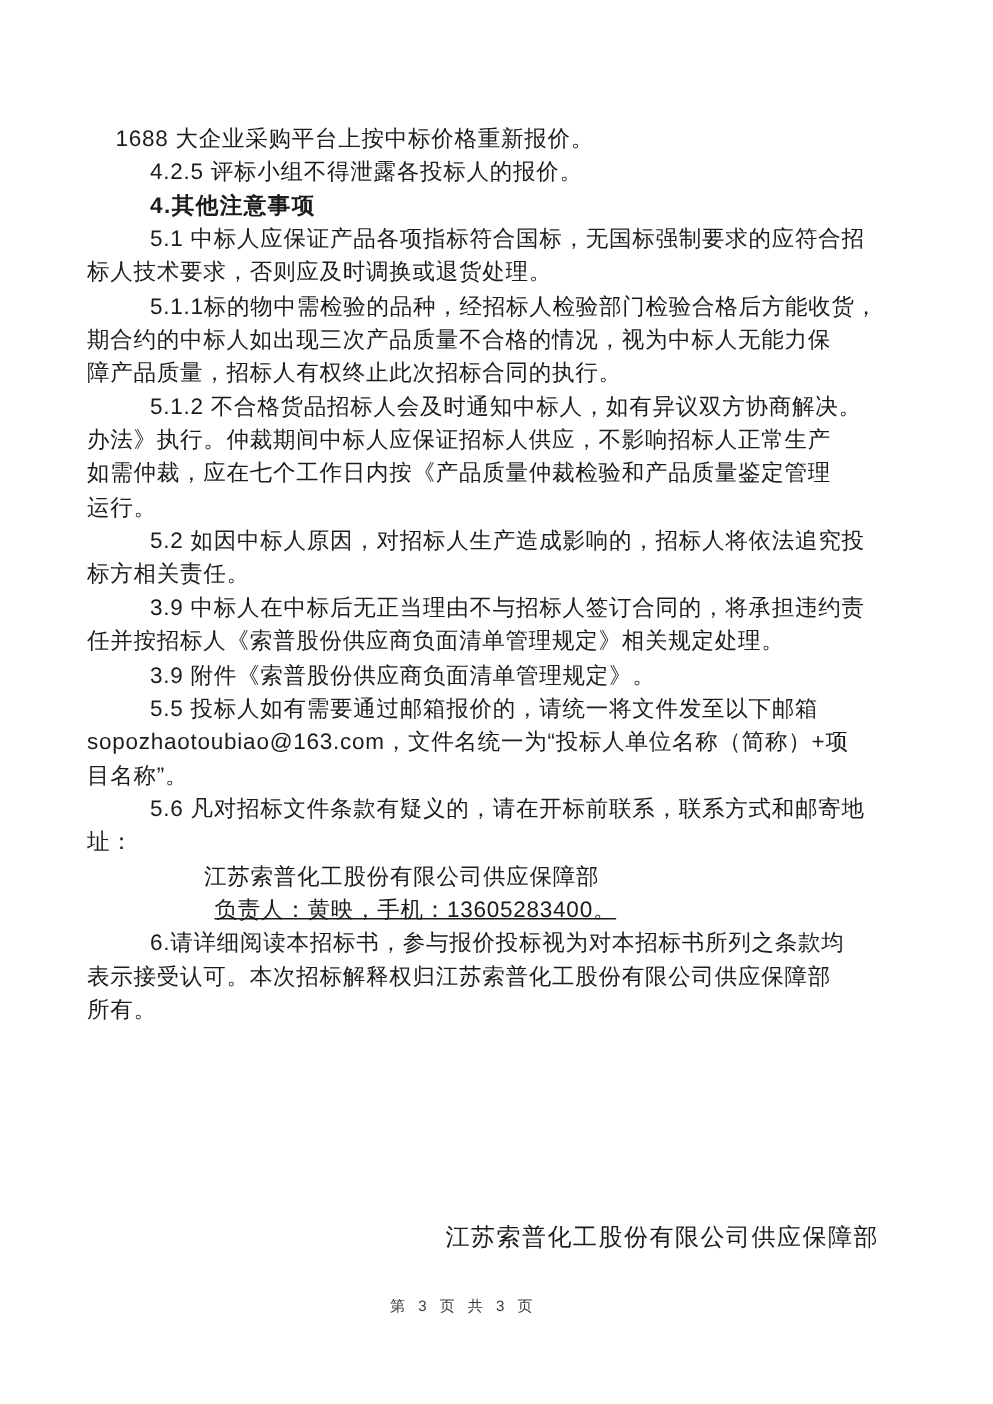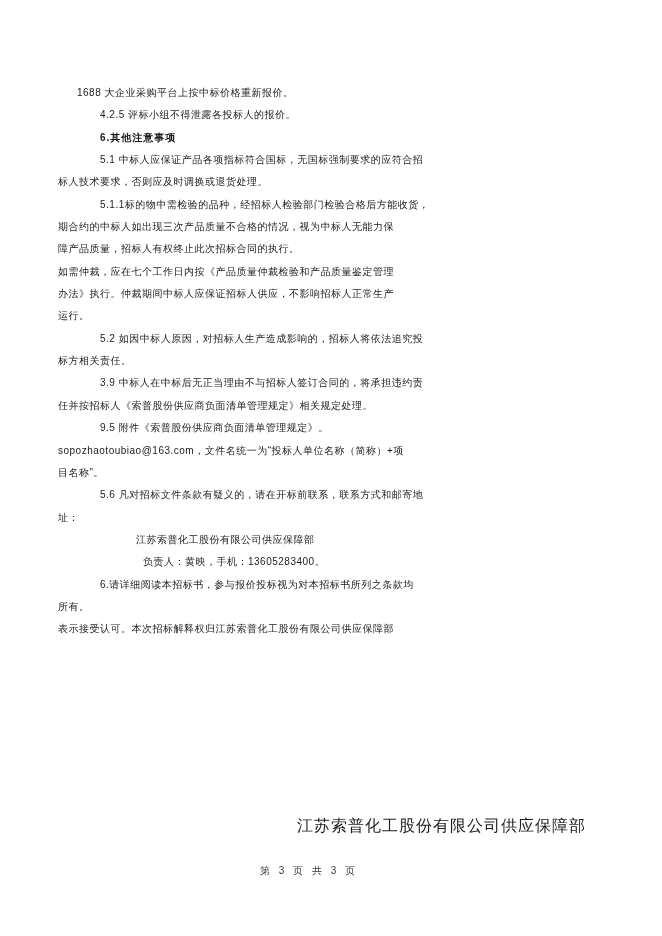--- a/index.html
+++ b/index.html
@@ -18,28 +18,28 @@
   }
   .doc-body {
     position: absolute;
     top: 82px;
     left: 58px;
     width: 560px;
   }
   .line {
     height: 22.35px;
     line-height: 22.35px;
-    font-size: 10px;
+    font-size: 15px;
     letter-spacing: 0.5px;
     white-space: nowrap;
   }
   .line.cont-first { padding-left: 19px; }
   .line.num        { padding-left: 42px; }
   .line.contact    { padding-left: 78px; }
-  .line.contact2   { padding-left: 85px; }
+  .line.contact2   { padding-left: 85px; text-decoration: underline; }
   .line.bold       { font-weight: 700; letter-spacing: 1px; }
   .signature {
     position: absolute;
     top: 814px;
     left: 58px;
     right: 76px;
     text-align: right;
   }
   .signature .sig-inner {
     display: inline-block;
@@ -65,43 +65,45 @@
 </style>
 </head>
 <body>
 
 <div class="page">
 
   <div class="doc-body">
 
   <div class="line cont-first">1688 大企业采购平台上按中标价格重新报价。</div>
       <div class="line num">4.2.5 评标小组不得泄露各投标人的报价。</div>
-      <div class="line num bold">6.其他注意事项</div>
+      <div class="line num bold">4.其他注意事项</div>
       <div class="line num">5.1 中标人应保证产品各项指标符合国标，无国标强制要求的应符合招</div>
       <div class="line">标人技术要求，否则应及时调换或退货处理。</div>
       <div class="line num">5.1.1标的物中需检验的品种，经招标人检验部门检验合格后方能收货，</div>
       <div class="line">期合约的中标人如出现三次产品质量不合格的情况，视为中标人无能力保</div>
       <div class="line">障产品质量，招标人有权终止此次招标合同的执行。</div>
+      <div class="line num">5.1.2 不合格货品招标人会及时通知中标人，如有异议双方协商解决。</div>
+      <div class="line">办法》执行。仲裁期间中标人应保证招标人供应，不影响招标人正常生产</div>
       <div class="line">如需仲裁，应在七个工作日内按《产品质量仲裁检验和产品质量鉴定管理</div>
-      <div class="line">办法》执行。仲裁期间中标人应保证招标人供应，不影响招标人正常生产</div>
       <div class="line">运行。</div>
       <div class="line num">5.2 如因中标人原因，对招标人生产造成影响的，招标人将依法追究投</div>
       <div class="line">标方相关责任。</div>
       <div class="line num">3.9 中标人在中标后无正当理由不与招标人签订合同的，将承担违约责</div>
       <div class="line">任并按招标人《索普股份供应商负面清单管理规定》相关规定处理。</div>
-      <div class="line num">9.5 附件《索普股份供应商负面清单管理规定》。</div>
+      <div class="line num">3.9 附件《索普股份供应商负面清单管理规定》。</div>
+      <div class="line num">5.5 投标人如有需要通过邮箱报价的，请统一将文件发至以下邮箱</div>
       <div class="line">sopozhaotoubiao@163.com，文件名统一为“投标人单位名称（简称）+项</div>
       <div class="line">目名称”。</div>
       <div class="line num">5.6 凡对招标文件条款有疑义的，请在开标前联系，联系方式和邮寄地</div>
       <div class="line">址：</div>
       <div class="line contact">江苏索普化工股份有限公司供应保障部</div>
       <div class="line contact2">负责人：黄映，手机：13605283400。</div>
       <div class="line num">6.请详细阅读本招标书，参与报价投标视为对本招标书所列之条款均</div>
+      <div class="line">表示接受认可。本次招标解释权归江苏索普化工股份有限公司供应保障部</div>
       <div class="line">所有。</div>
-      <div class="line">表示接受认可。本次招标解释权归江苏索普化工股份有限公司供应保障部</div>
     </div>
 
   <div class="signature">
     <div class="sig-inner">
       <div class="sig-line">江苏索普化工股份有限公司供应保障部</div>
     </div>
   </div>
 
   <div class="page-footer">第 3 页 共 3 页</div>
 

